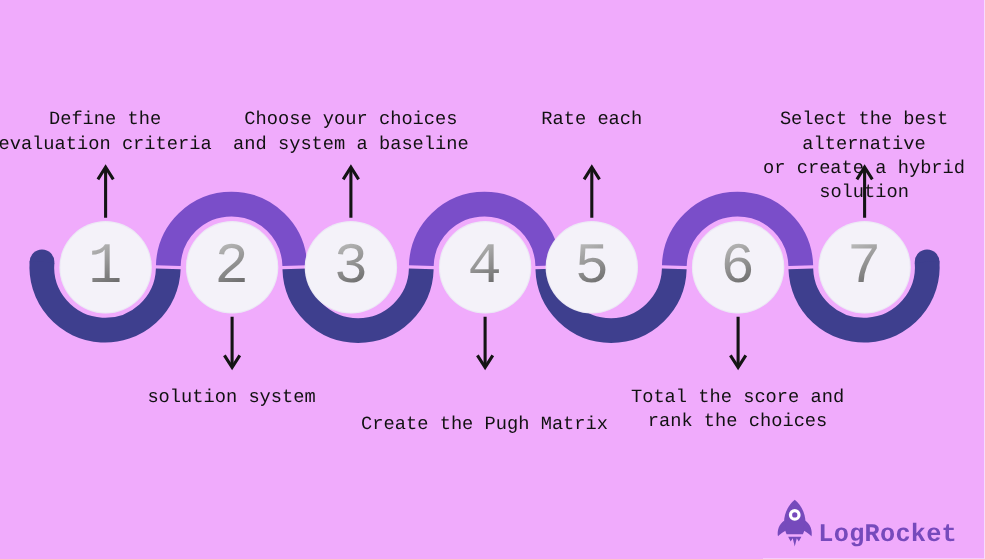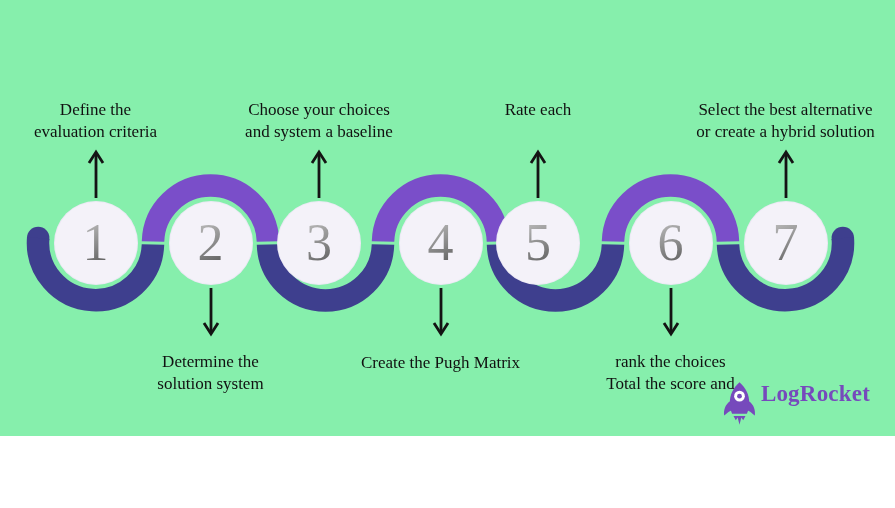--- a/index.html
+++ b/index.html
@@ -1,18 +1,18 @@
 <!DOCTYPE html>
 <html><head>
 <meta charset="utf-8">
 <style>
   html,body{margin:0;padding:0;background:#fff;}
   .canvas{
-    position:relative;width:895px;height:436px;background:#86efac;overflow:hidden;
-    font-family:Liberation Serif, serif;
+    position:relative;width:895px;height:508px;background:#f0abfc;overflow:hidden;
+    font-family:Liberation Mono, monospace;
   }
   .wave{position:absolute;left:0;top:0;width:895px;height:508px;}
   .step{position:absolute;top:0;width:230px;height:430px;}
   .circle{
     position:absolute;top:201px;left:50%;margin-left:-42px;
     width:84px;height:84px;border-radius:50%;
     background:#f4f2f9;box-shadow:inset 0 0 0 1px rgba(120,100,180,0.06);
     display:flex;align-items:center;justify-content:center;
   }
   .num{
@@ -20,28 +20,28 @@
     background:linear-gradient(155deg,#bcbcbc 8%,#909090 48%,#585858 96%);
     -webkit-background-clip:text;background-clip:text;
     -webkit-text-fill-color:transparent;color:#8c8c8c;
   }
   .label{
     position:absolute;left:0;width:100%;text-align:center;
     font-size:17px;line-height:22px;color:#111;
   }
   .step.top .label{top:99px;}
   .step.bottom .label{top:351px;}
-  .step.bottom.single .label{top:352px;}
+  .step.bottom.single .label{top:376px;}
   .arrow{position:absolute;left:50%;margin-left:-11px;width:22px;height:52px;}
   .step.top .arrow{top:148px;}
   .step.bottom .arrow{top:286px;}
   .arrow line,.arrow polyline{stroke:#141414;stroke-width:2.8;fill:none;}
   .logo{
     position:absolute;right:25px;bottom:9px;
-    display:flex;align-items:flex-start;gap:3px;
+    display:flex;align-items:flex-end;gap:3px;
   }
   .logo-text{
     font-size:23px;font-weight:600;letter-spacing:.2px;color:#764abc;
   }
   .rocket{width:37px;height:46px;}
 </style>
 </head>
 <body>
 
 <div class="canvas">
@@ -71,21 +71,20 @@
       <span class="num">1</span>
     </div>
   </div>
 
   <div class="step bottom" style="left:95.5px">
     <svg class="arrow" viewBox="0 0 22 52">
         <line x1="11" y1="2" x2="11" y2="47"></line>
         <polyline points="4,37 11,48 18,37"></polyline>
       </svg>
     <div class="label">
-      <div>Determine the</div>
       <div>solution system</div>
     </div>
     <div class="circle">
       <span class="num">2</span>
     </div>
   </div>
 
   <div class="step top" style="left:204px">
     <div class="label">
       <div>Choose your choices</div>
@@ -126,22 +125,22 @@
       <span class="num">5</span>
     </div>
   </div>
 
   <div class="step bottom" style="left:555.5px">
     <svg class="arrow" viewBox="0 0 22 52">
         <line x1="11" y1="2" x2="11" y2="47"></line>
         <polyline points="4,37 11,48 18,37"></polyline>
       </svg>
     <div class="label">
+      <div>Total the score and</div>
       <div>rank the choices</div>
-      <div>Total the score and</div>
     </div>
     <div class="circle">
       <span class="num">6</span>
     </div>
   </div>
 
   <div class="step top" style="left:670.5px">
     <div class="label">
       <div>Select the best alternative</div>
       <div>or create a hybrid solution</div>

